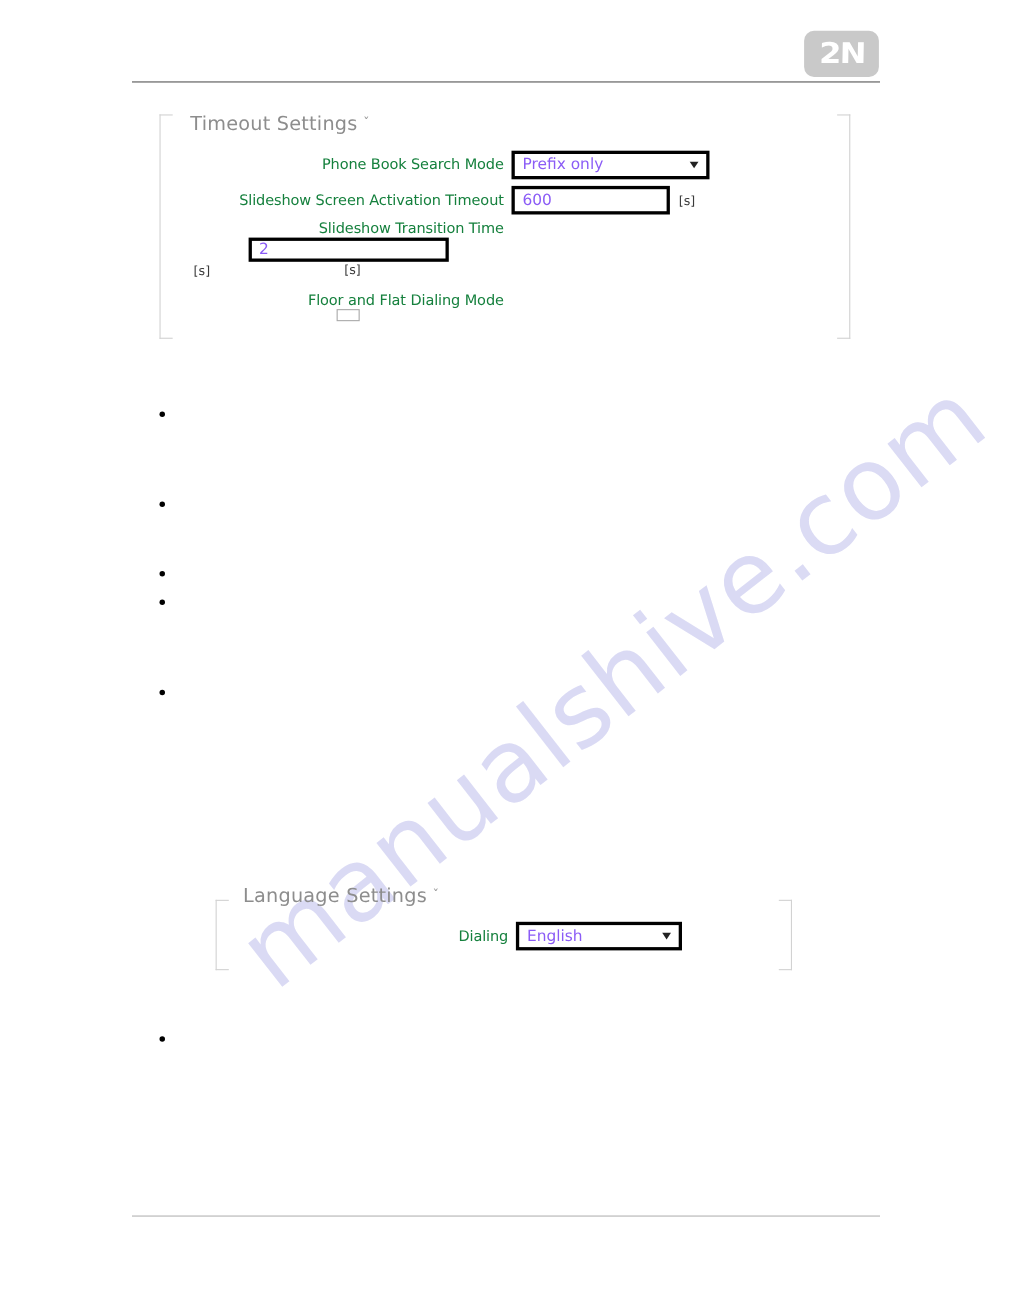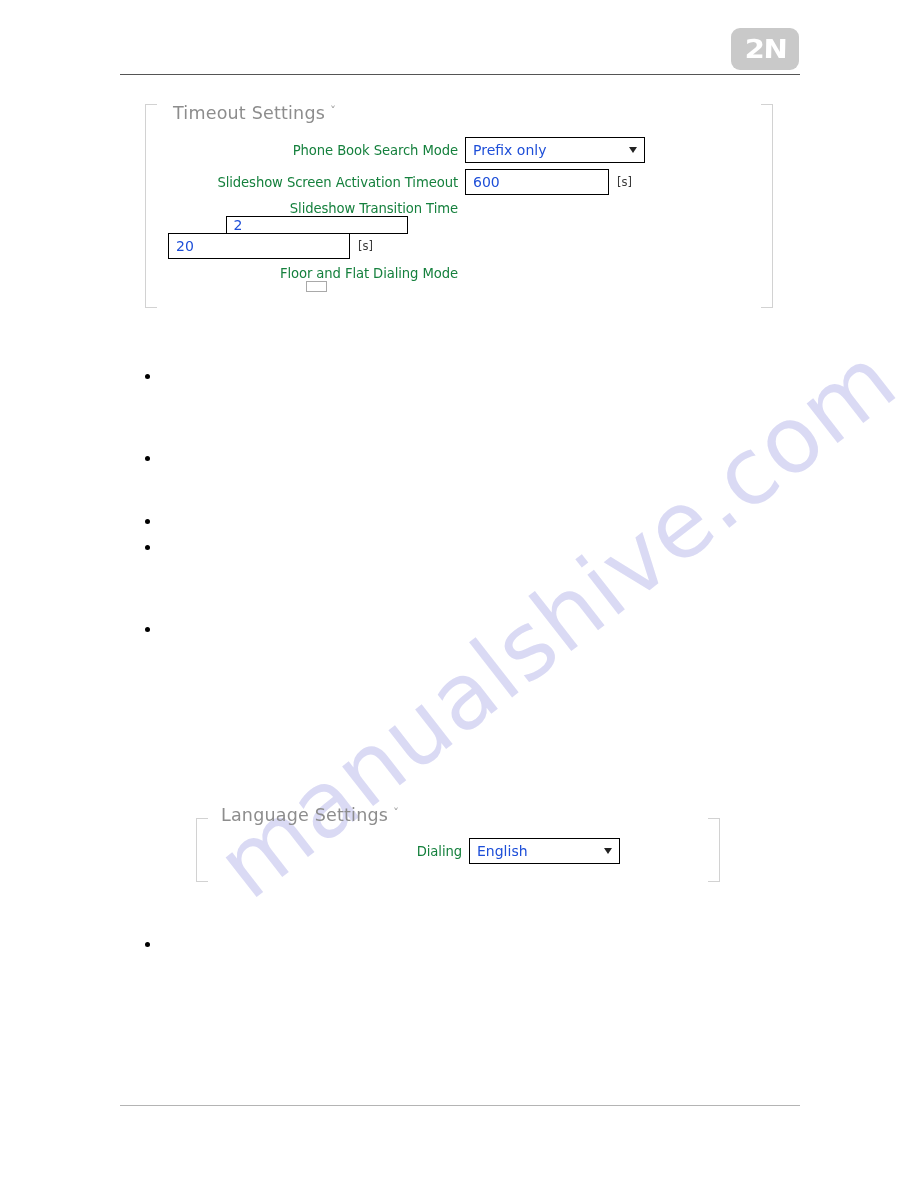--- a/index.html
+++ b/index.html
@@ -124,28 +124,28 @@
     text-align: right;
     font-family: "DejaVu Sans", sans-serif;
     font-size: 13.2px;
     color: #15803d;
     white-space: nowrap;
     padding-right: 7px;
     letter-spacing: -.1px;
   }
   .ctrl {
     box-sizing: border-box;
-    border: 1px solid #000000;
+    border: 3px solid #000000;
     background: #ffffff;
     height: 26px;
     display: flex;
     align-items: center;
     font-family: "DejaVu Sans", sans-serif;
     font-size: 14px;
-    color: #1d4ed8;
+    color: #8b5cf6;
     padding-left: 7px;
   }
   .ctrl.select {
     justify-content: space-between;
     padding-right: 7px;
   }
   .arrow {
     width: 0; height: 0;
     border-left: 4.5px solid transparent;
     border-right: 4.5px solid transparent;
@@ -216,23 +216,20 @@
 
   <div class="row" style="left:168px; top:201px;flex-direction:column;">
     <div class="row-label" style="width:290px;">Slideshow Transition Time</div>
     <div class="ctrl" style="width:182px;">
       <span>2</span>
     </div>
     <span class="unit">[s]</span>
   </div>
 
   <div class="row" style="left:168px; top:233px;">
-    <div class="ctrl" style="width:182px;">
-      <span>20</span>
-    </div>
     <span class="unit">[s]</span>
   </div>
 
   <div class="row" style="left:168px; top:266px;flex-direction:column;">
     <div class="row-label" style="width:290px;">Floor and Flat Dialing Mode</div>
     <div class="checkbox"></div>
   </div>
 
   <div class="bullet" style="left:145px; top:374px;"></div>
   <div class="bullet" style="left:145px; top:456px;"></div>

